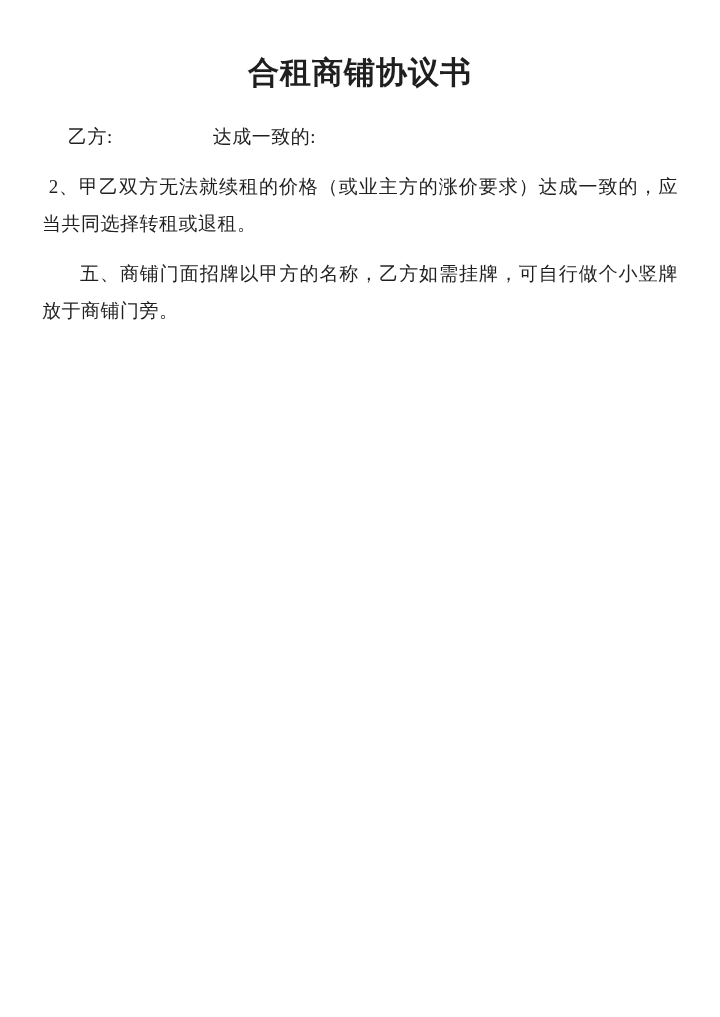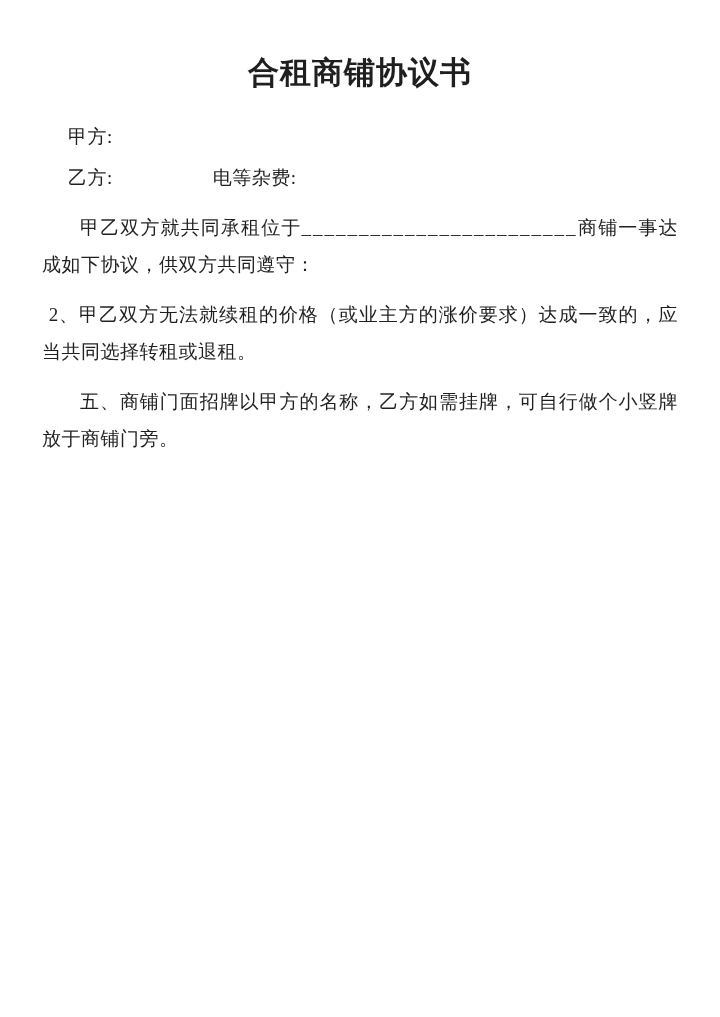--- a/index.html
+++ b/index.html
@@ -50,31 +50,25 @@
     white-space: nowrap;
   }
 </style>
 </head>
 <body>
 
 <div class="page">
 
   <h1 class="doc-title">合租商铺协议书</h1>
 
+
   <div class="party-line">
-    <span>甲方:</span>
+    <span>乙方:</span><span class="id-label">达成一致的:</span>
   </div>
 
-  <div class="party-line">
-    <span>乙方:</span><span class="id-label">电等杂费:</span>
-  </div>
-
-  <p class="para">
-    <span>甲乙双方就共同承租位于</span><span class="blank">________________________</span><span>商铺一事达成如下协议，供双方共同遵守：</span>
-  </p>
 
 
 
 
 
   <p class="para item-2">
     <span>2、甲乙双方无法就续租的价格（或业主方的涨价要求）达成一致的，应当共同选择转租或退租。</span>
   </p>
 
 

